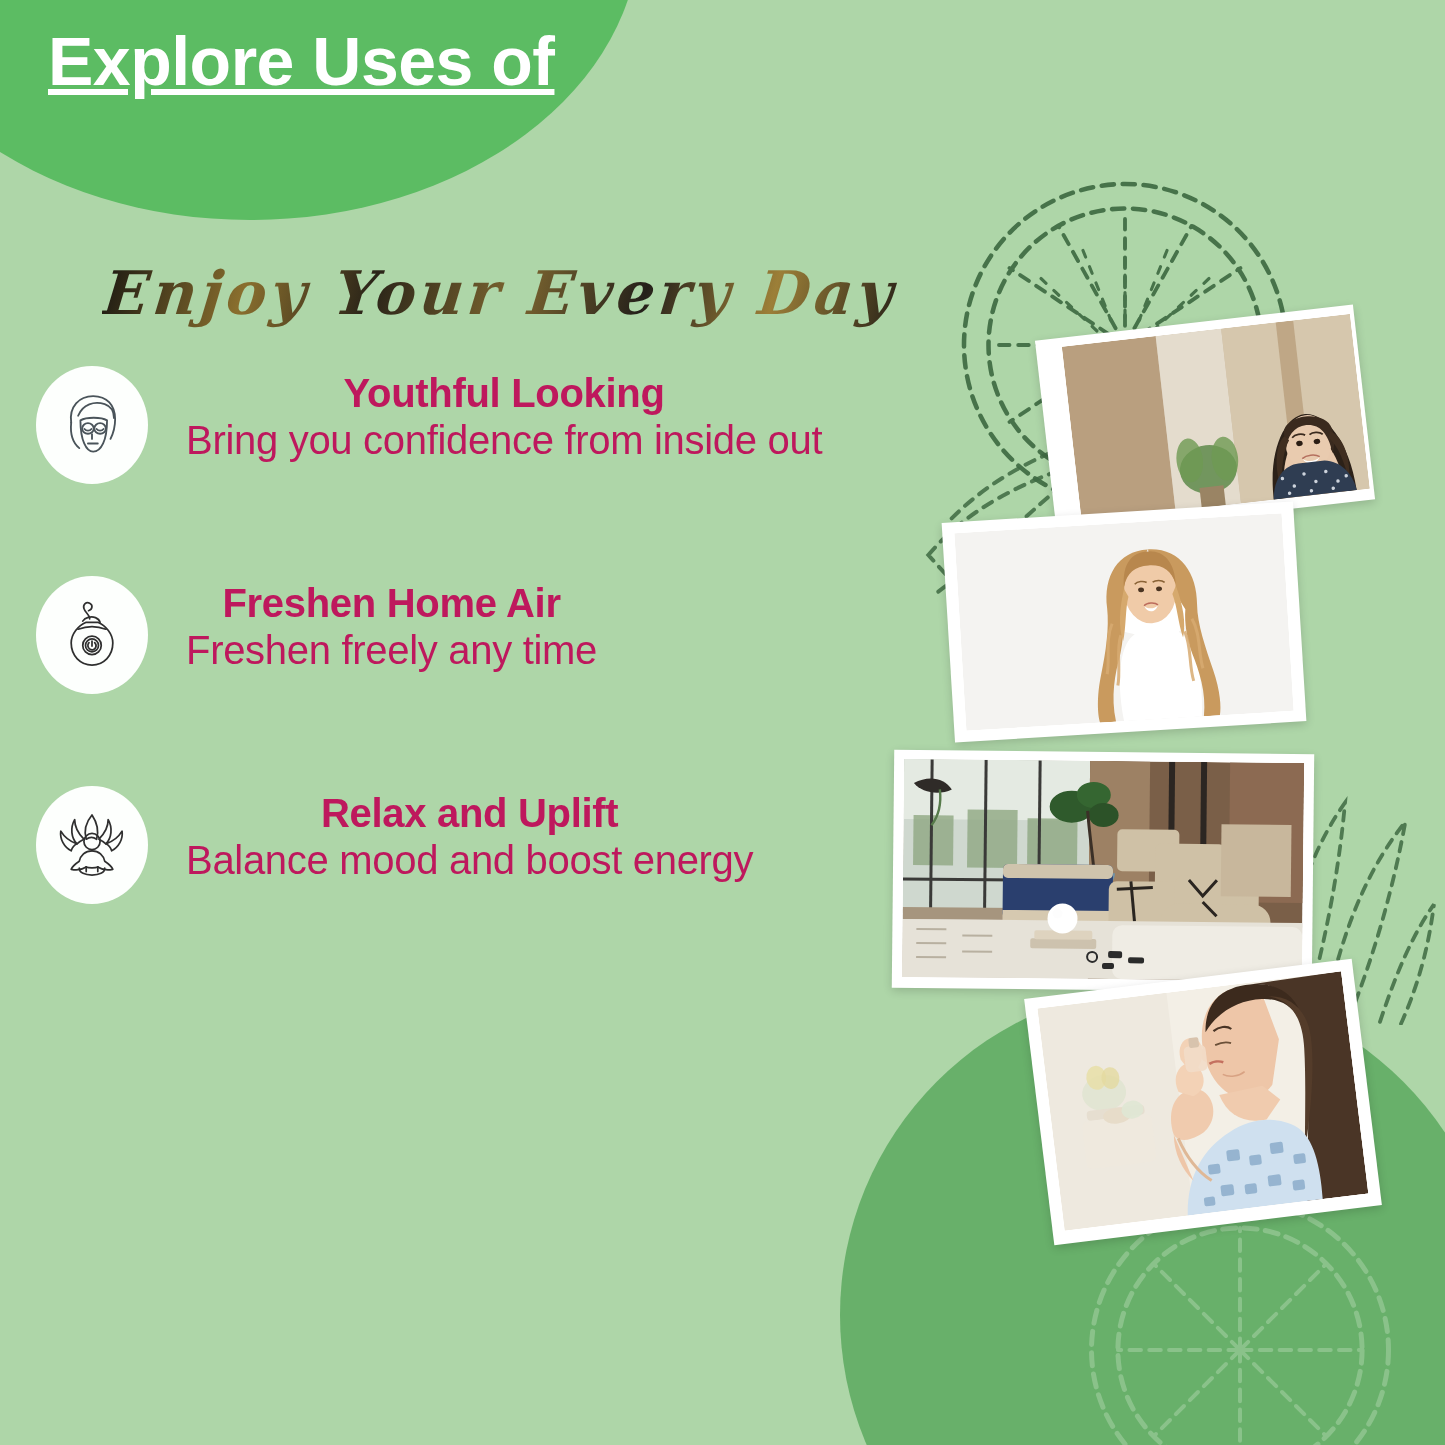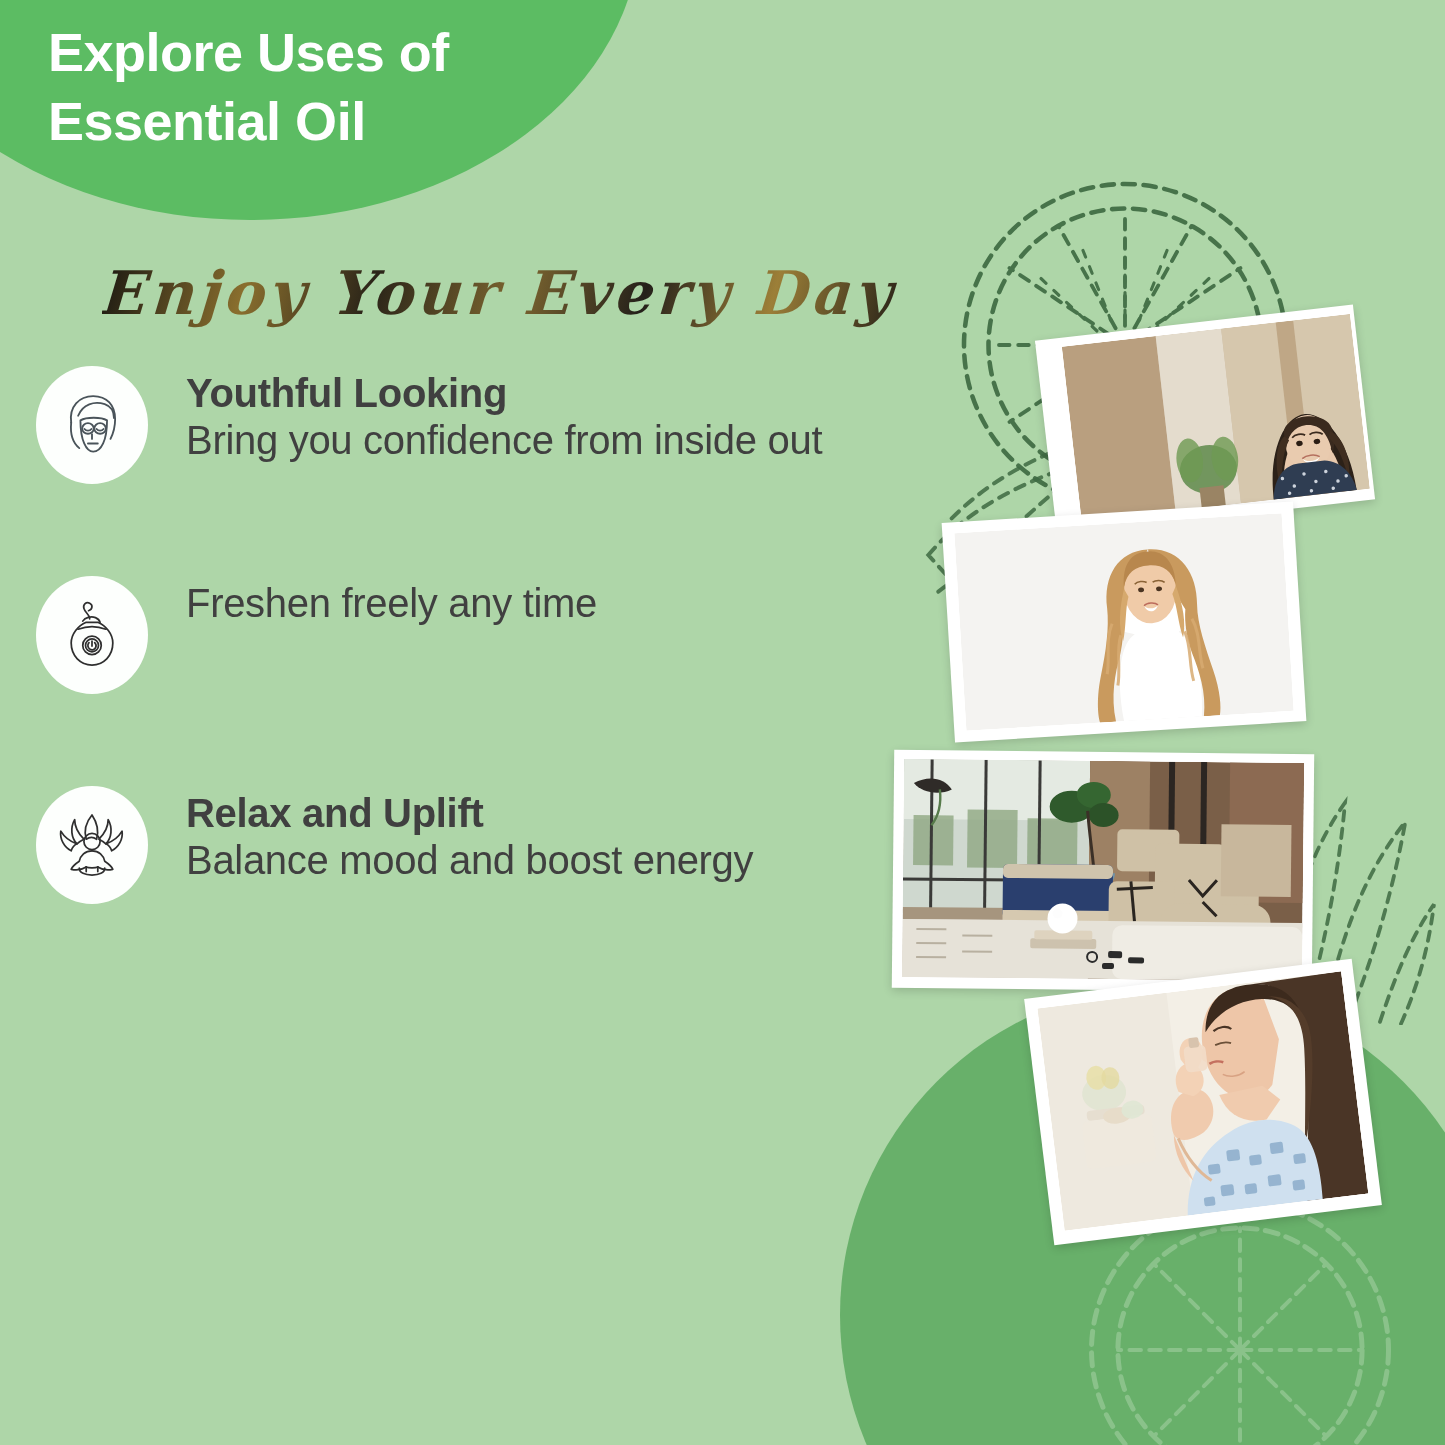--- a/index.html
+++ b/index.html
@@ -47,24 +47,25 @@
   .deco-aloe-left { left: 915px; top: 395px; width: 200px; height: 220px; opacity: .85; }
   .deco-aloe-right { left: 1275px; top: 790px; width: 175px; height: 235px; opacity: .85; }
 
   
   .title {
     position: absolute;
     left: 48px;
     top: 18px;
     width: 600px;
     color: #ffffff;
-    font-size: 54px;
+    font-size: 68px;
     font-weight: bold;
     line-height: 1.28;
     letter-spacing: -0.5px;
+    text-decoration: underline;
   }
 
   
   .tagline {
     position: absolute;
     left: 104px;
     top: 258px;
     font-family: "DejaVu Serif", serif;
     font-style: italic;
     font-size: 60px;
@@ -103,21 +104,22 @@
   }
   .feature-icon svg {
     width: 74px;
     height: 74px;
     display: block;
   }
   .feature-text {
     position: absolute;
     left: 186px;
     top: 12px;
-    color: #404040;
+    color: #be185d;
+    text-align: center;
   }
   .feature-title {
     font-size: 40px;
     font-weight: bold;
     line-height: 1.18;
     letter-spacing: -0.3px;
     white-space: nowrap;
   }
   .feature-sub {
     font-size: 40px;
@@ -235,21 +237,20 @@
       <g fill="none" stroke="#3f6b43" stroke-width="2.4" stroke-linecap="round" stroke-dasharray="6 5">
         <path d="M6 116 C10 74 24 36 44 8 C40 52 32 92 22 130 Z"></path>
         <path d="M34 128 C44 86 58 50 82 20 C74 64 62 104 48 140 Z"></path>
         <path d="M66 146 C76 116 86 92 100 72 C96 104 88 128 78 150"></path>
       </g>
     </svg>
   </div>
 
   <div class="title">
     <div>Explore Uses of</div>
-    <div>Essential Oil</div>
   </div>
 
   <div class="tagline">Enjoy Your Every Day</div>
 
   <div class="features">
 
     <div class="feature">
       <div class="feature-icon">
         <svg viewBox="0 0 64 64">
           <g fill="none" stroke="#4a545a" stroke-width="1.6" stroke-linecap="round" stroke-linejoin="round">
@@ -282,20 +283,21 @@
             <path d="M27 21 C20 24 14 31 14 39 C14 50 22 58 32 58 C42 58 50 50 50 39 C50 31 44 24 37 21 Z"></path>
             <path d="M20 27 C28 24 36 24 44 27"></path>
             <circle cx="32" cy="41" r="8"></circle>
             <circle cx="32" cy="41" r="5.6"></circle>
             <path d="M32 37.2 L32 41.6"></path>
             <path d="M29.4 38.6 C27.8 40.3 28.2 43.3 30.3 44.4 C32.2 45.4 34.6 44.6 35.3 42.5 C35.8 41 35.3 39.5 34.3 38.6"></path>
           </g>
         </svg>
       </div>
       <div class="feature-text">
+        <div class="feature-title">Freshen Home Air</div>
         <div class="feature-sub">Freshen freely any time</div>
       </div>
     </div>
 
     <div class="feature">
       <div class="feature-icon">
         <svg viewBox="0 0 64 64">
           <g fill="none" stroke="#2f2f2f" stroke-width="1.5" stroke-linecap="round" stroke-linejoin="round">
             <path d="M32 6 C27 12 25 20 27 27 C30 25 33 25 36 27 C38 20 36 12 32 6 Z"></path>
             <path d="M25 27 C20 22 17 16 17 10 C13 17 14 26 19 31 C21 29 23 28 25 27 Z"></path>

